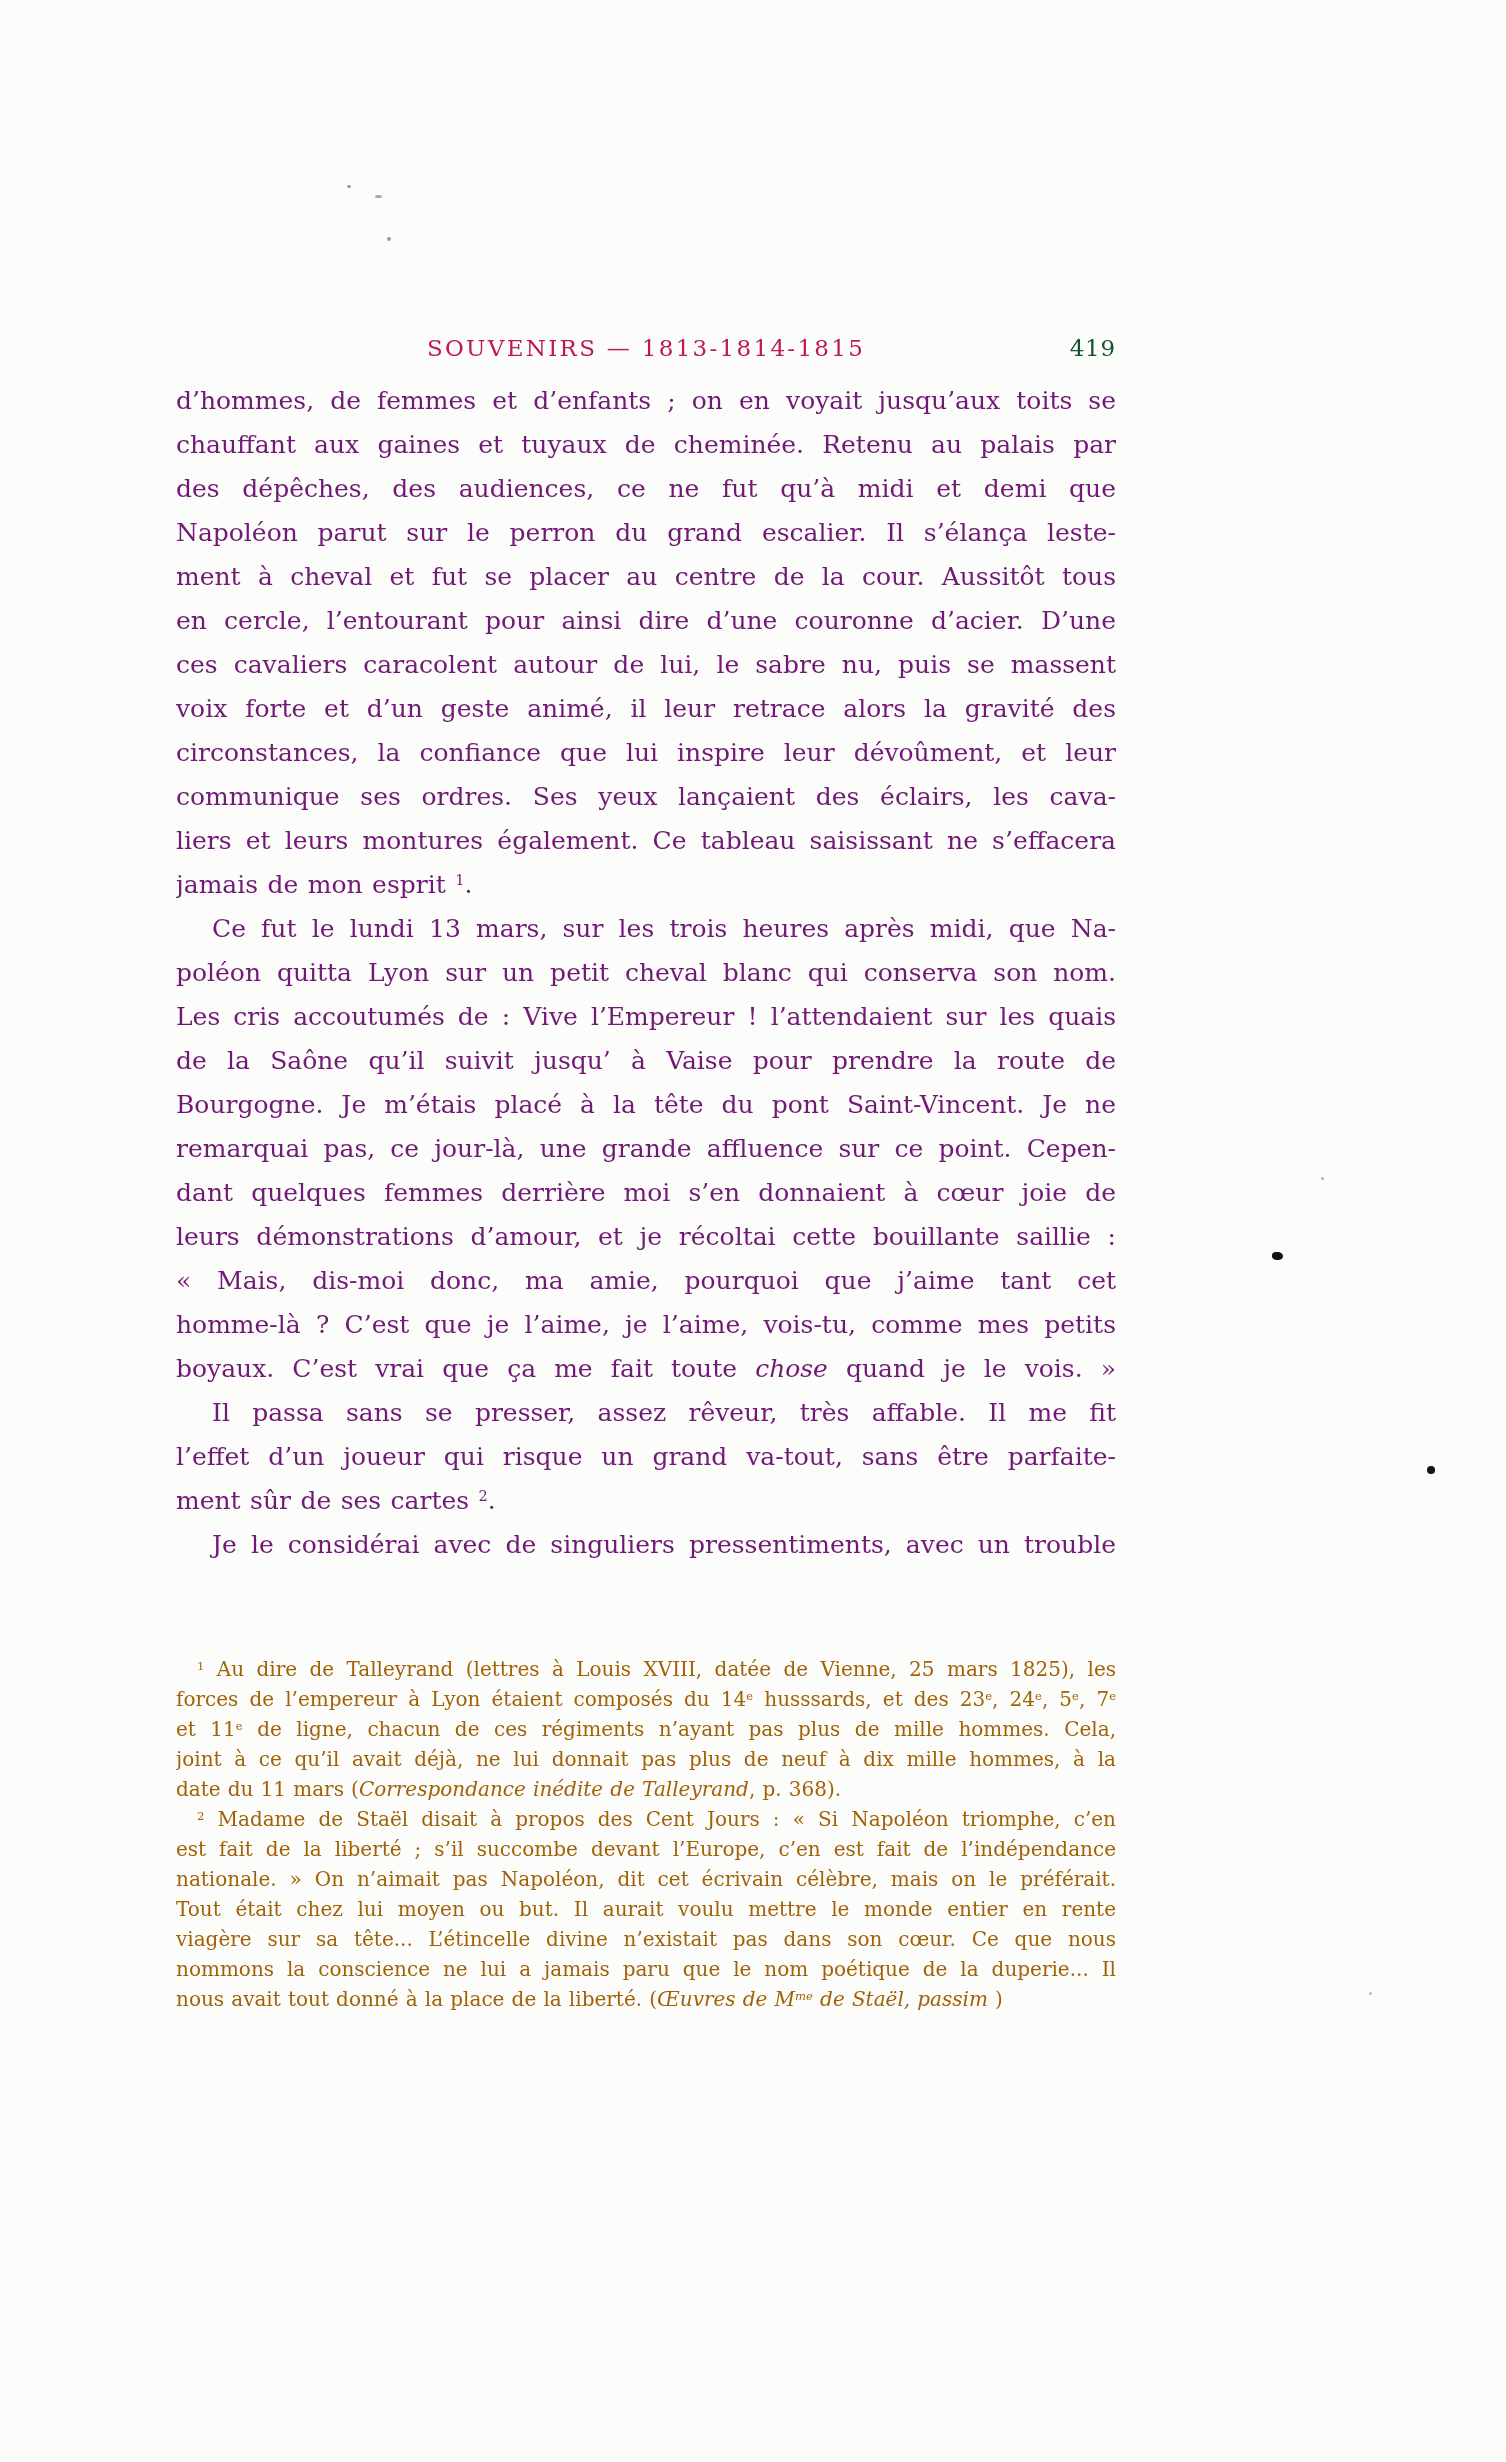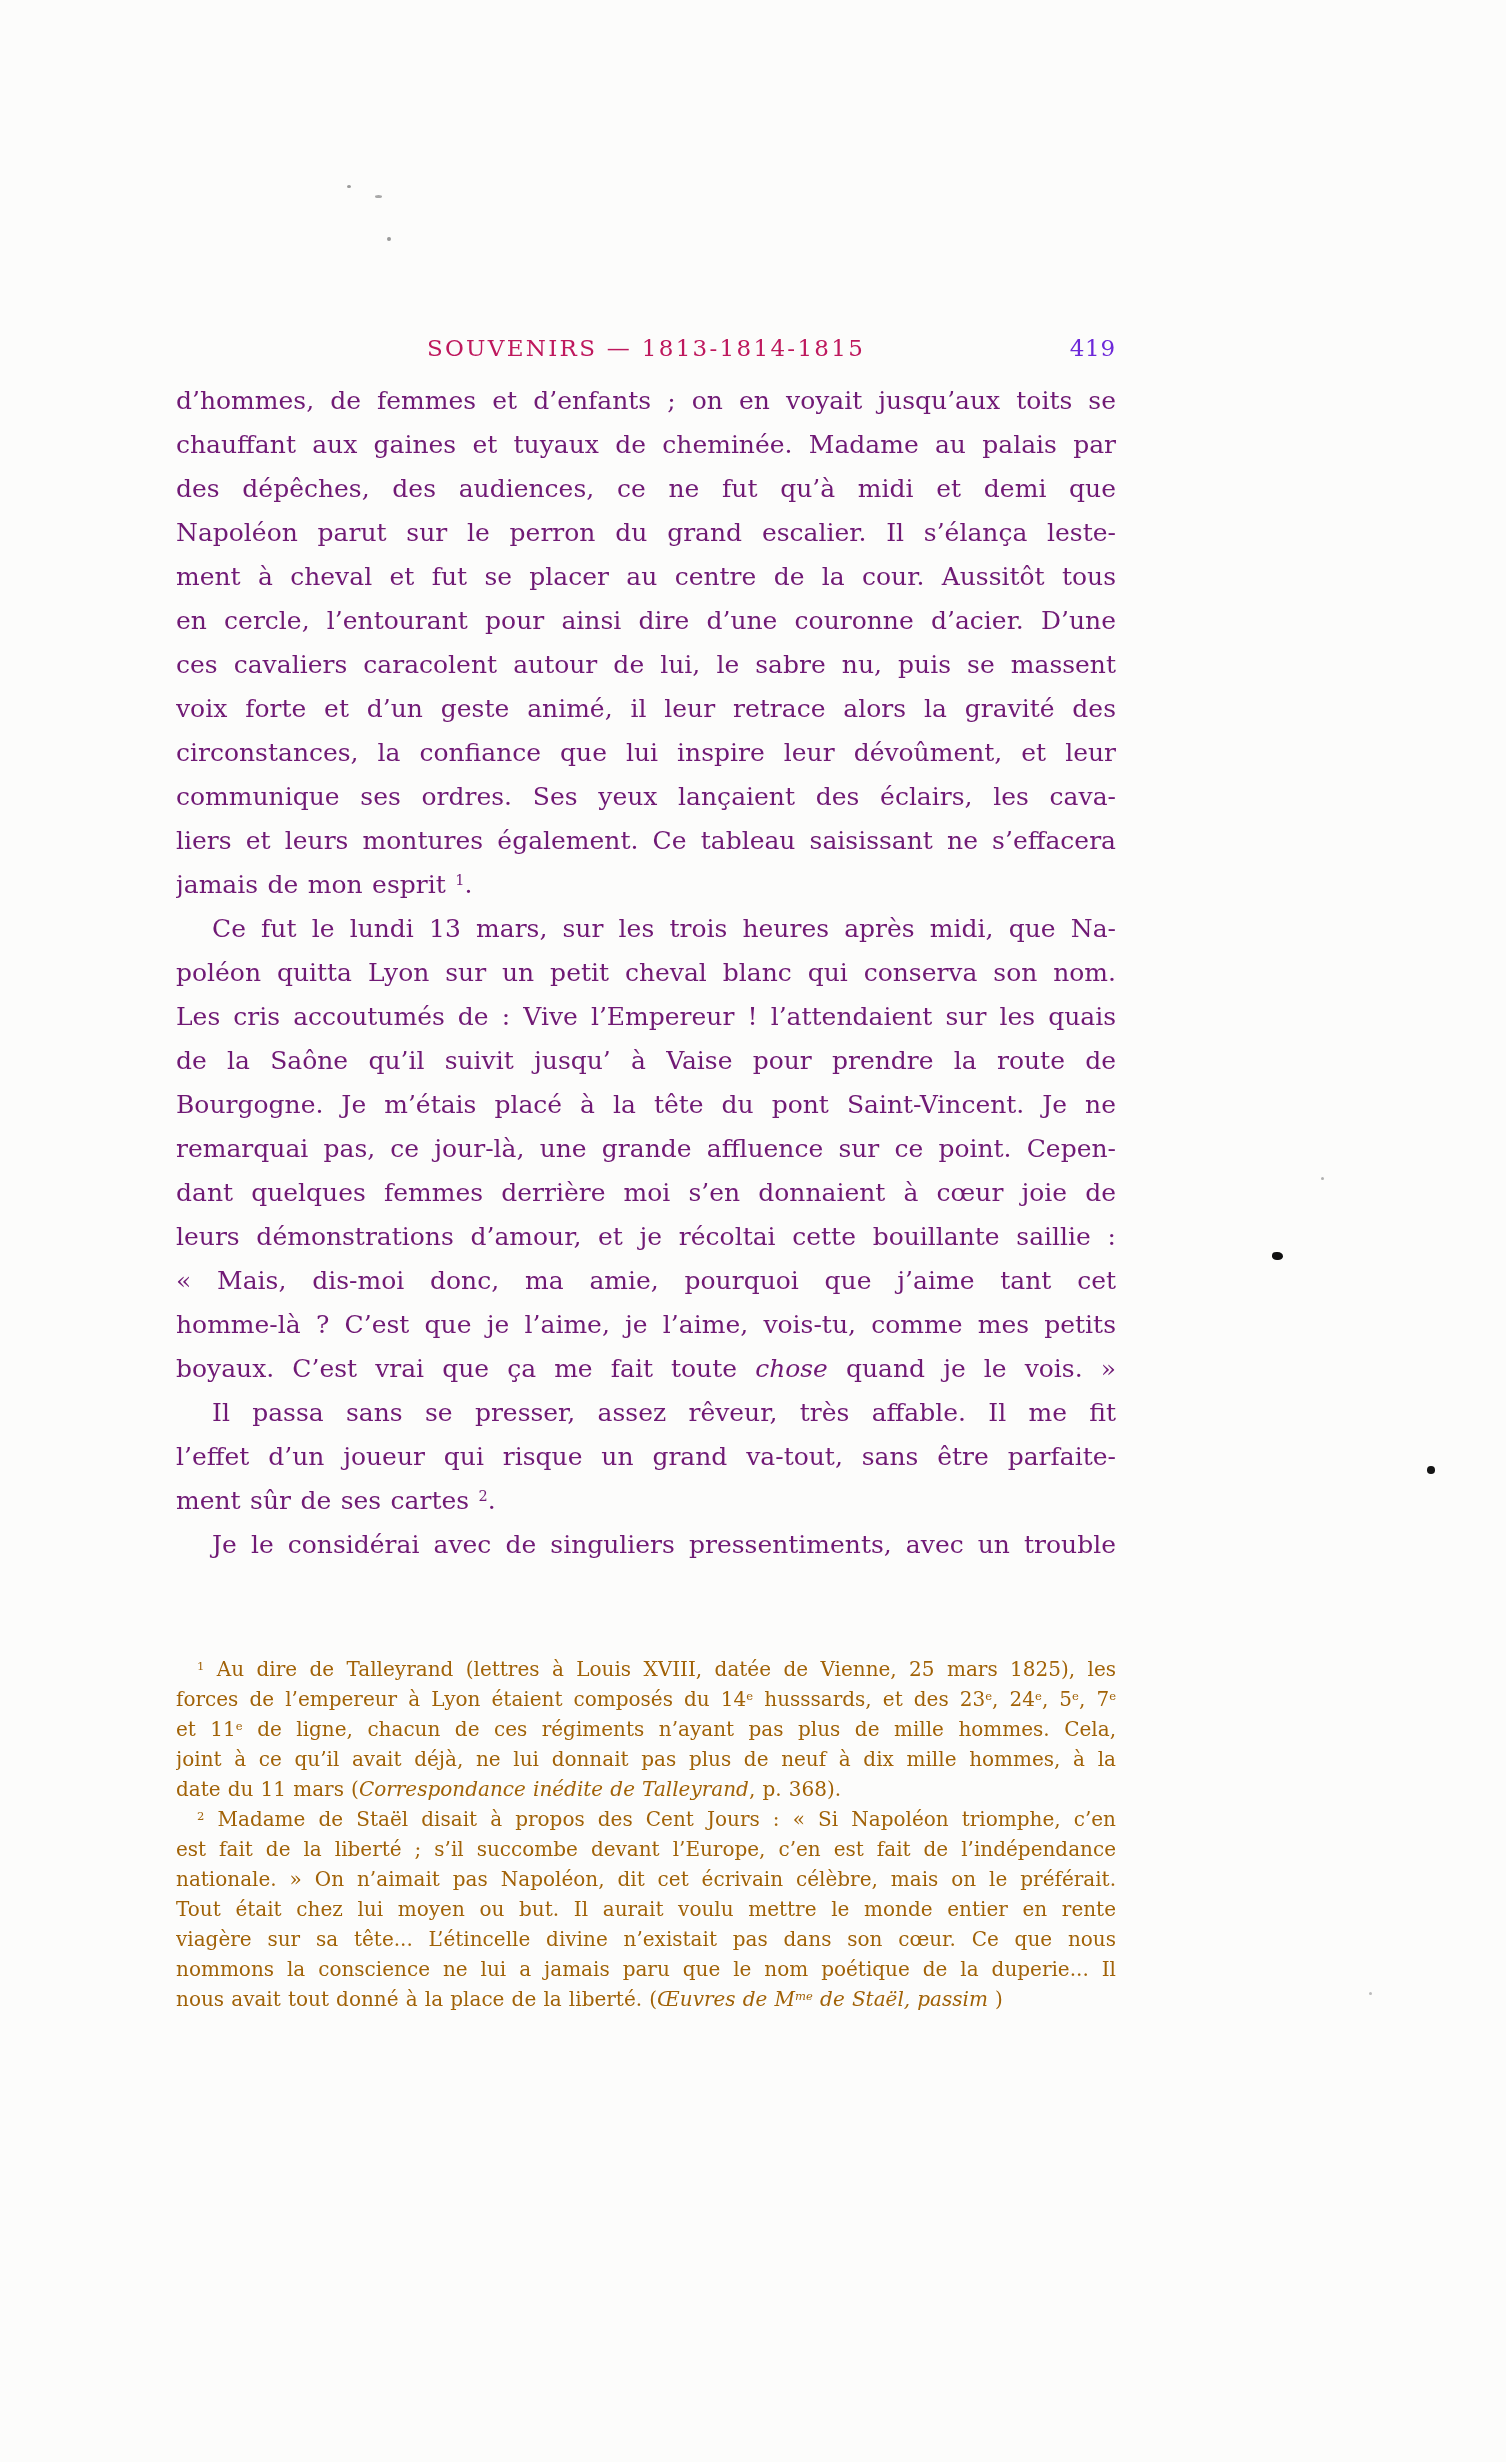--- a/index.html
+++ b/index.html
@@ -36,21 +36,21 @@
     left: 0; right: 0;
     text-align: center;
     letter-spacing: 2.3px;
     color: #be185d;
   }
   .folio {
     position: absolute;
     right: 0;
     top: 0;
     letter-spacing: 0.8px;
-    color: #6d28d9;
+    color: #14532d;
   }
   
   .text-block {
     position: absolute;
     top: 379px;
     left: 176px;
     width: 940px;
   }
   .bl {
     font-size: 25px;
@@ -110,21 +110,21 @@
 
   <header class="running-head">
     <div class="head-title">SOUVENIRS — 1813-1814-1815</div>
     <div class="folio">419</div>
   </header>
 
   <main class="text-block">
 
     <div>
       <div class="bl">d’hommes, de femmes et d’enfants ; on en voyait jusqu’aux toits se</div>
-      <div class="bl">chauffant aux gaines et tuyaux de cheminée. Madame au palais par</div>
+      <div class="bl">chauffant aux gaines et tuyaux de cheminée. Retenu au palais par</div>
       <div class="bl">des dépêches, des audiences, ce ne fut qu’à midi et demi que</div>
       <div class="bl">Napoléon parut sur le perron du grand escalier. Il s’élança leste-</div>
       <div class="bl">ment à cheval et fut se placer au centre de la cour. Aussitôt tous</div>
       <div class="bl">en cercle, l’entourant pour ainsi dire d’une couronne d’acier. D’une</div>
       <div class="bl">ces cavaliers caracolent autour de lui, le sabre nu, puis se massent</div>
       <div class="bl">voix forte et d’un geste animé, il leur retrace alors la gravité des</div>
       <div class="bl">circonstances, la confiance que lui inspire leur dévoûment, et leur</div>
       <div class="bl">communique ses ordres. Ses yeux lançaient des éclairs, les cava-</div>
       <div class="bl">liers et leurs montures également. Ce tableau saisissant ne s’effacera</div>
       <div class="bl end">jamais de mon esprit <sup>1</sup>.</div>

